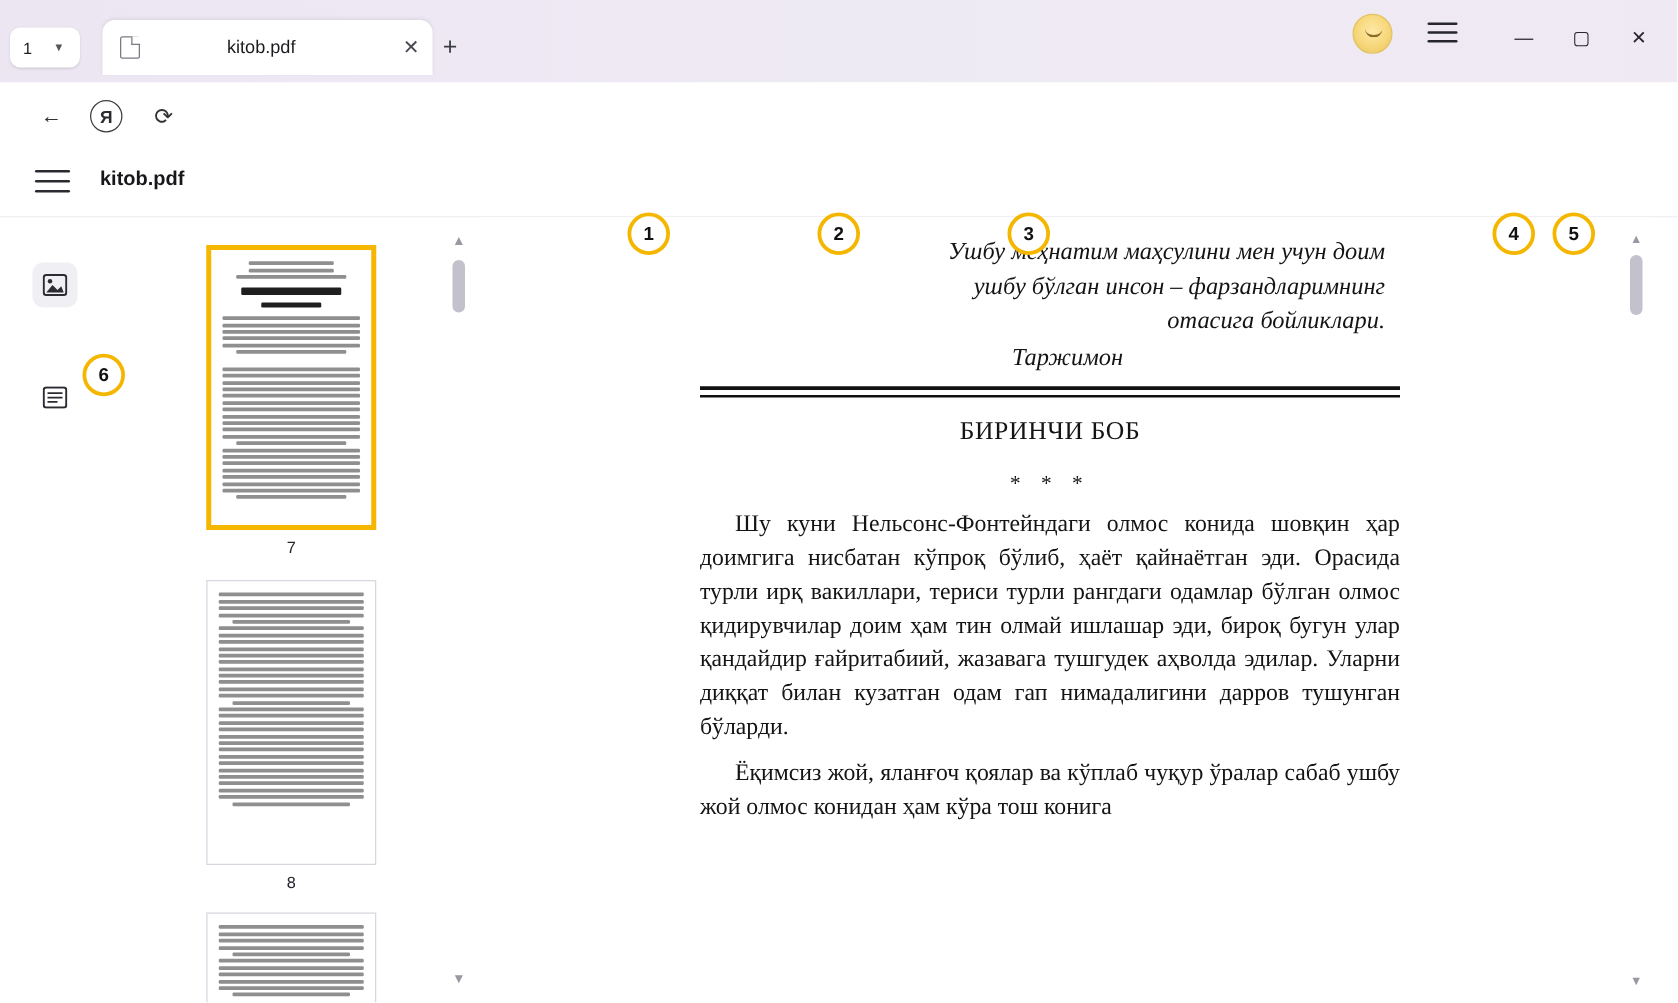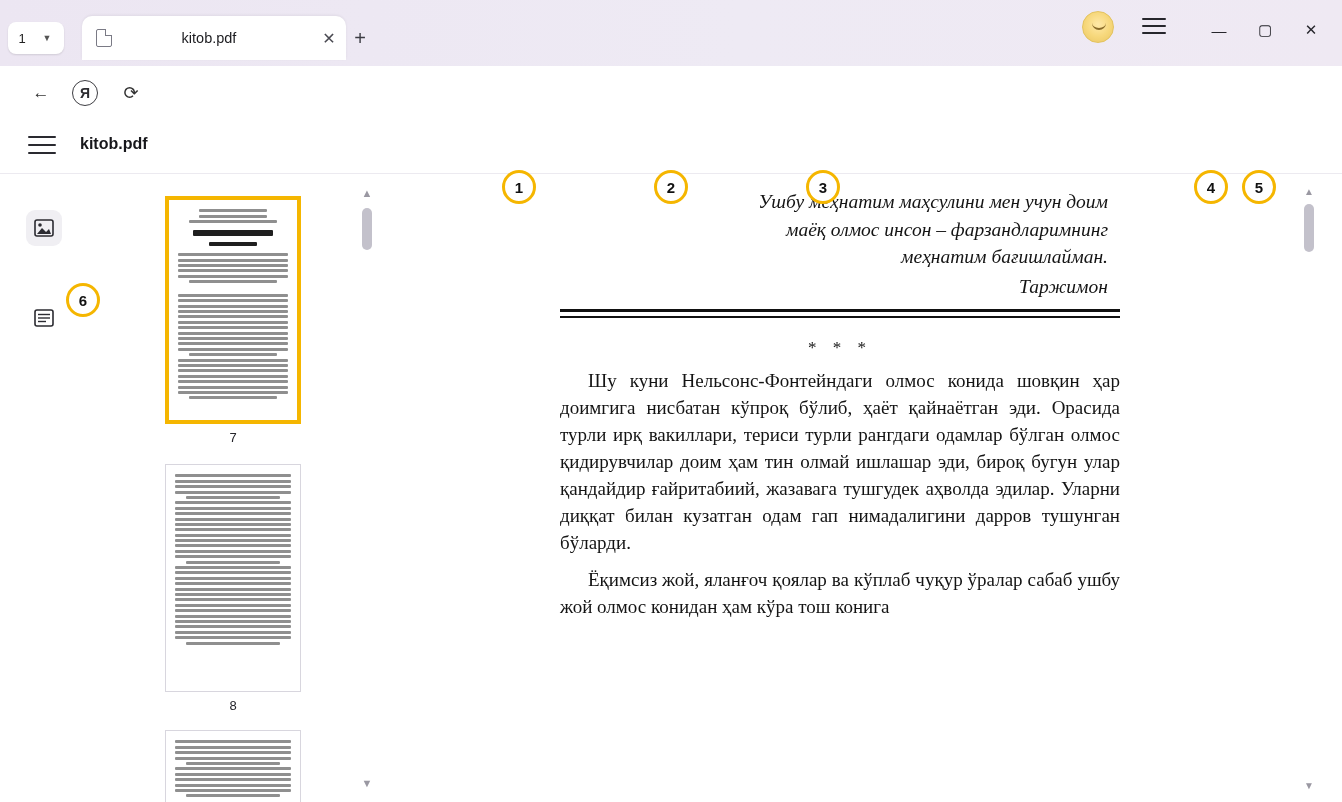--- a/index.html
+++ b/index.html
@@ -209,21 +209,21 @@
     position:absolute; left:384px; top:0; width:938px; height:628px; overflow:hidden;
     background:#fff;
   }
   .page {
     position:absolute; left:176px; top:0; width:560px; min-height:628px; background:#fff;
     font-family:"Liberation Serif", serif; color:#141414;
   }
   .dedic {
     text-align:right; font-style:italic; font-size:19.5px; line-height:1.42; margin:14px 12px 0 40px;
   }
-  .dedic .sig { display:block; margin-top:2px; }
+  .dedic .sig { display:block; margin-top:2px;text-align:center; }
   .booktitle {
     text-align:center; font-size:30px; letter-spacing:1px; margin-top:22px;
   }
   .rule { height:3px; background:#111; margin:8px 0 4px; }
   .rule.thin { height:2px; margin-top:3px; }
   .chapter { text-align:center; font-size:20.5px; margin-top:16px; letter-spacing:.5px; }
   .summary {
     font-size:19px; line-height:1.38; margin-top:20px; text-align:justify; text-indent:26px;
   }
   .stars { text-align:center; font-size:17px; letter-spacing:6px; margin:20px 0 6px; }
@@ -448,28 +448,29 @@
     <div class="tscroll">
       <div class="up">▲</div>
       <div class="thumbbar"></div>
       <div class="down">▼</div>
     </div>
 
     <div class="pagewrap">
       <div class="page">
         <div class="dedic">
           <span>Ушбу меҳнатим маҳсулини мен учун доим</span><br>
-          <span>маёқ олмос инсон – фарзандларимнинг</span><br>
-          <span>меҳнатим бағишлайман.</span>
+          <span>ушбу бўлган инсон – фарзандларимнинг</span><br>
+          <span>отасига бойликлари.</span>
           <span class="sig">Таржимон</span>
         </div>
 
         <div class="rule"></div>
         <div class="rule thin"></div>
 
+        <div class="chapter">БИРИНЧИ БОБ</div>
 
 
         <div class="stars">* * *</div>
 
         <div class="para">Шу куни Нельсонс-Фонтейндаги олмос конида шовқин ҳар доимгига нисбатан кўпроқ бўлиб, ҳаёт қайнаётган эди. Орасида турли ирқ вакиллари, териси турли рангдаги одамлар бўлган олмос қидирувчилар доим ҳам тин олмай ишлашар эди, бироқ бугун улар қандайдир ғайритабиий, жазавага тушгудек аҳволда эдилар. Уларни диққат билан кузатган одам гап нимадалигини дарров тушунган бўларди.</div>
         <div class="para">Ёқимсиз жой, яланғоч қоялар ва кўплаб чуқур ўралар сабаб ушбу жой олмос конидан ҳам кўра тош конига</div>
       </div>
 
       <div class="vscroll">
         <div class="up">▲</div>

